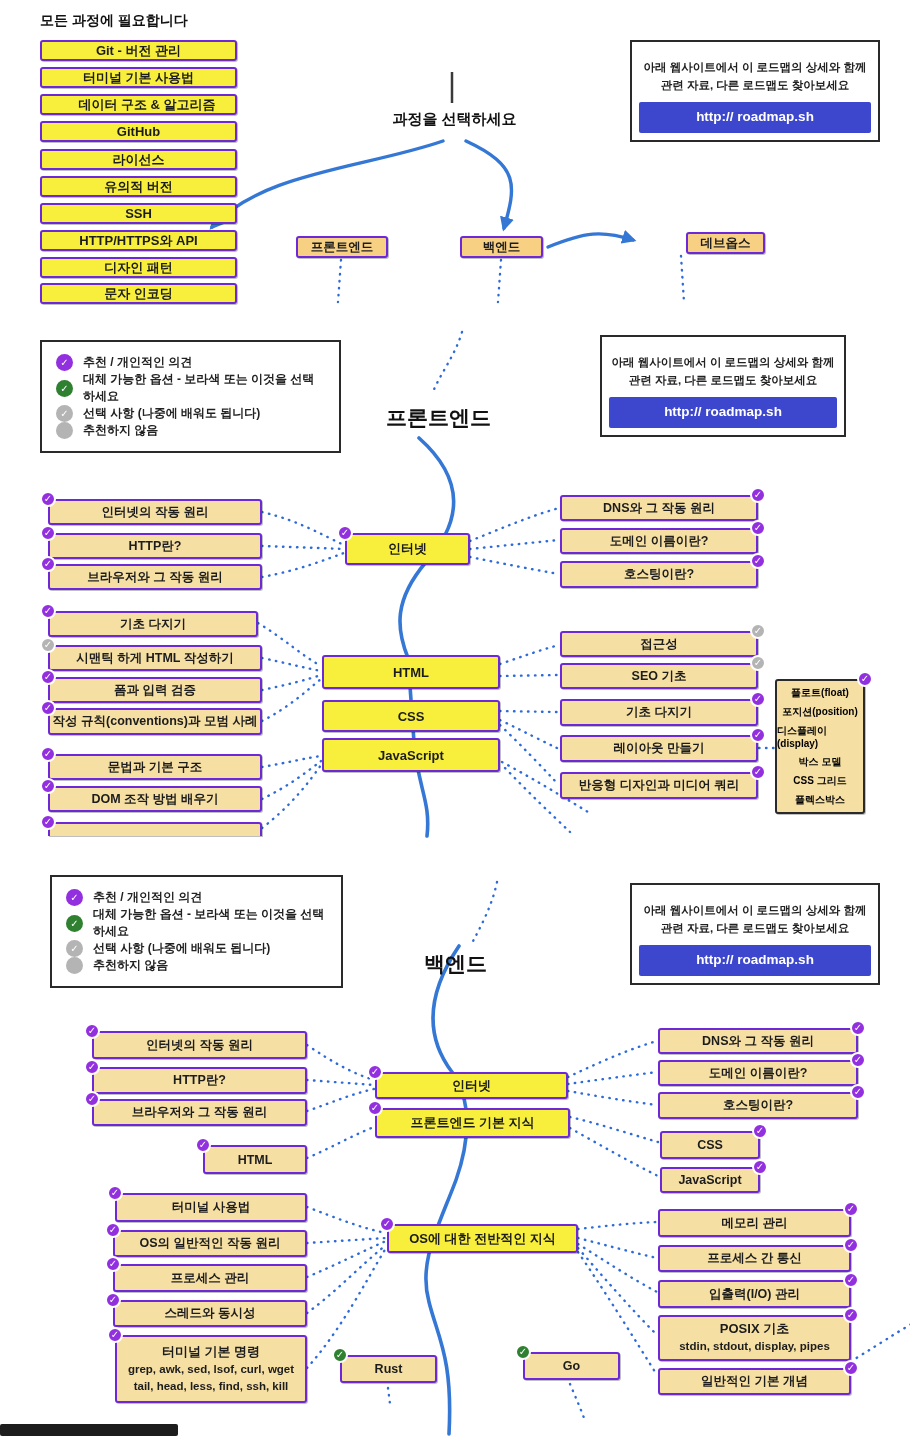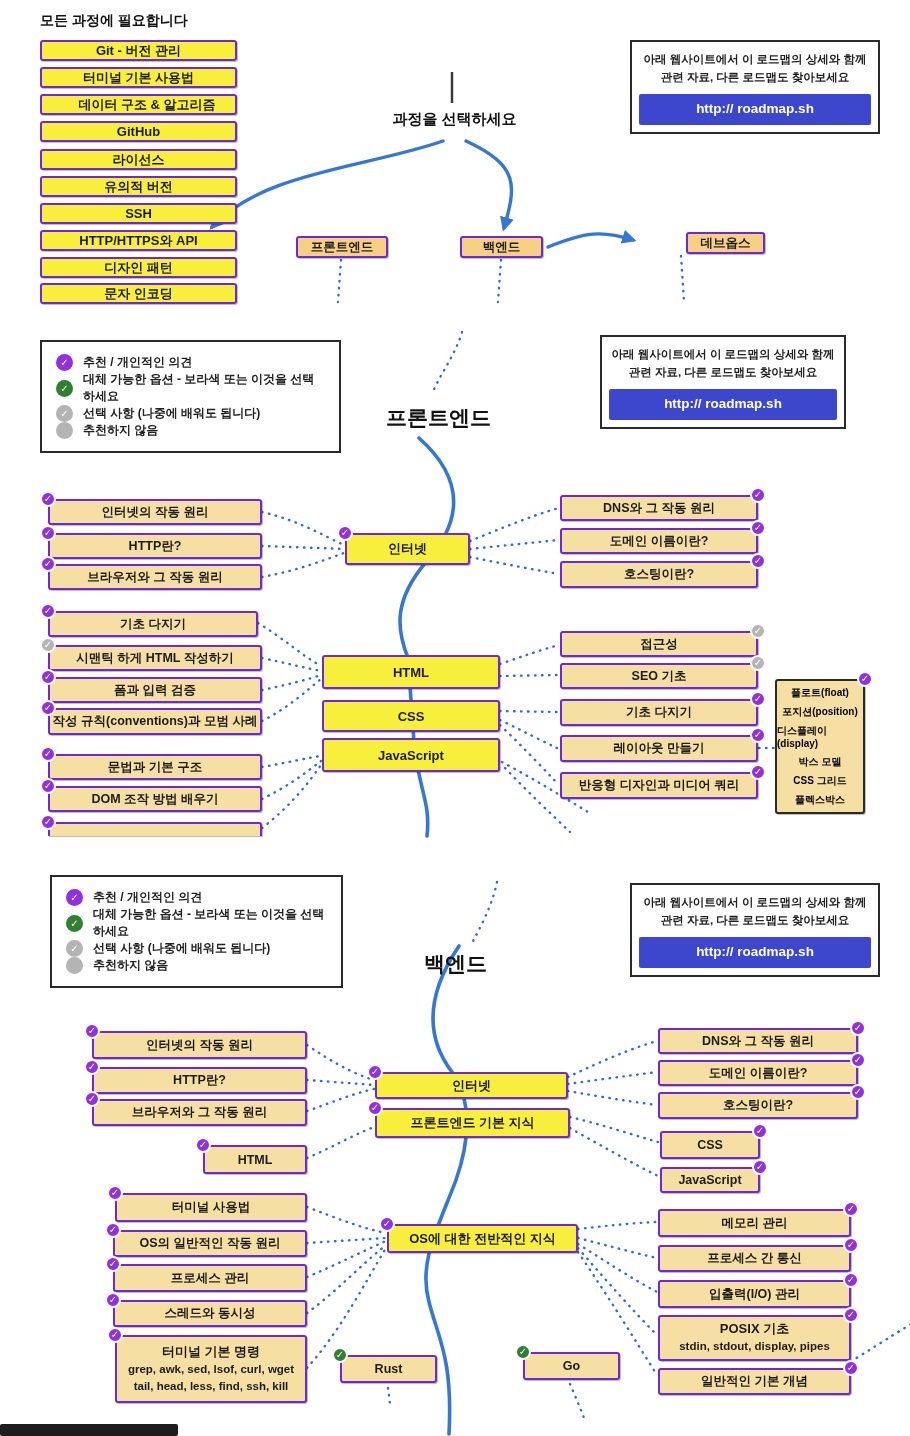--- a/index.html
+++ b/index.html
@@ -21,21 +21,21 @@
            border:2px solid #fff; z-index:3; line-height:1; }
   .tl { left:-10px; top:-10px; }
   .tr { right:-10px; top:-10px; }
   .purple { background:#9230E0; }
   .green  { background:#2F8030; }
   .gray   { background:#B4B4B4; }
 
   .plain-title { position:absolute; z-index:2; font-weight:bold; color:#111; }
 
   .info { position:absolute; z-index:2; border:2px solid #2a2a2a; background:#fff; text-align:center;
-          font-size:11.5px; font-weight:bold; color:#222; padding:9px 7px 7px; line-height:1.55; }
+          font-size:11.5px; font-weight:bold; color:#222; padding:17px 7px 7px; line-height:1.55; }
   .info .btn { display:block; background:#3D47CE; color:#fff; border-radius:2px; margin-top:7px;
                padding:5px 0; font-size:13.5px; cursor:pointer; }
 
   .legend { position:absolute; z-index:2; border:2px solid #2a2a2a; background:#fff;
             padding:12px 14px; display:flex; flex-direction:column; justify-content:space-between; }
   .legend .row { display:flex; align-items:center; gap:10px; font-size:12px; font-weight:bold; color:#222; }
   .legend .dotic { width:17px; height:17px; border-radius:50%; color:#fff; font-size:10px; font-weight:bold;
                    display:flex; align-items:center; justify-content:center; flex:0 0 auto; }
 
   .sub { font-size:11.5px; font-weight:bold; line-height:1.5; }

